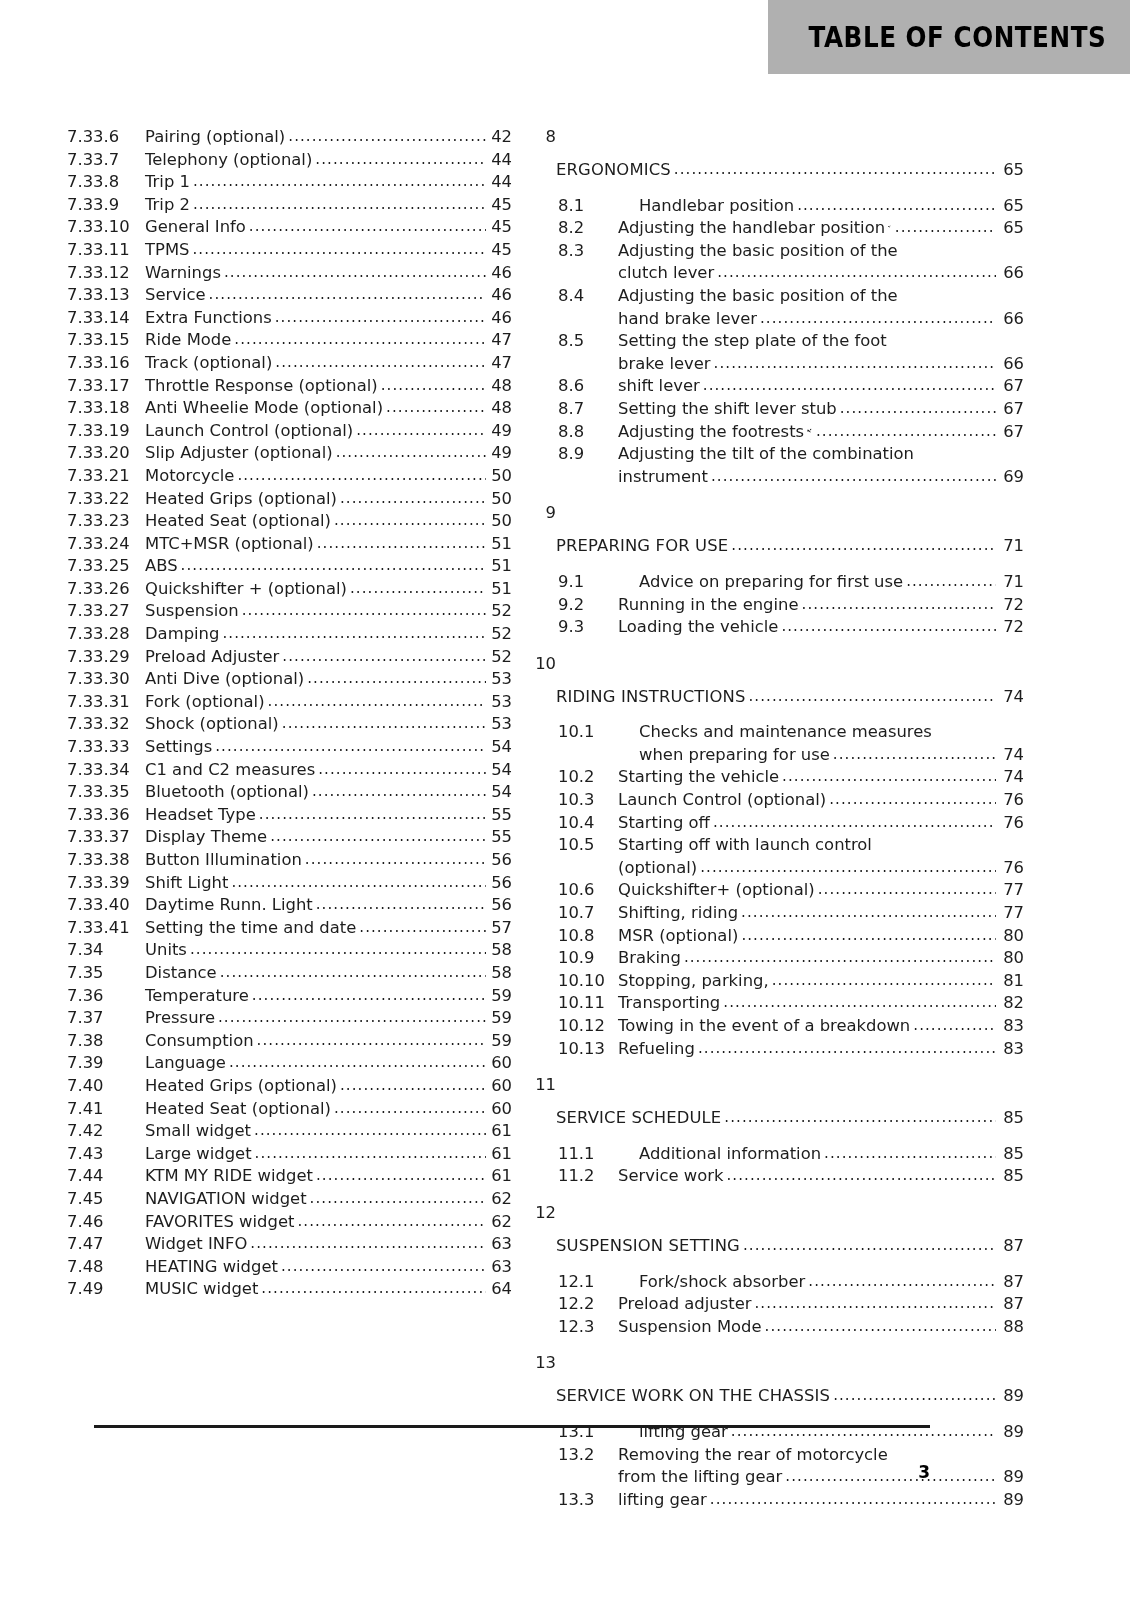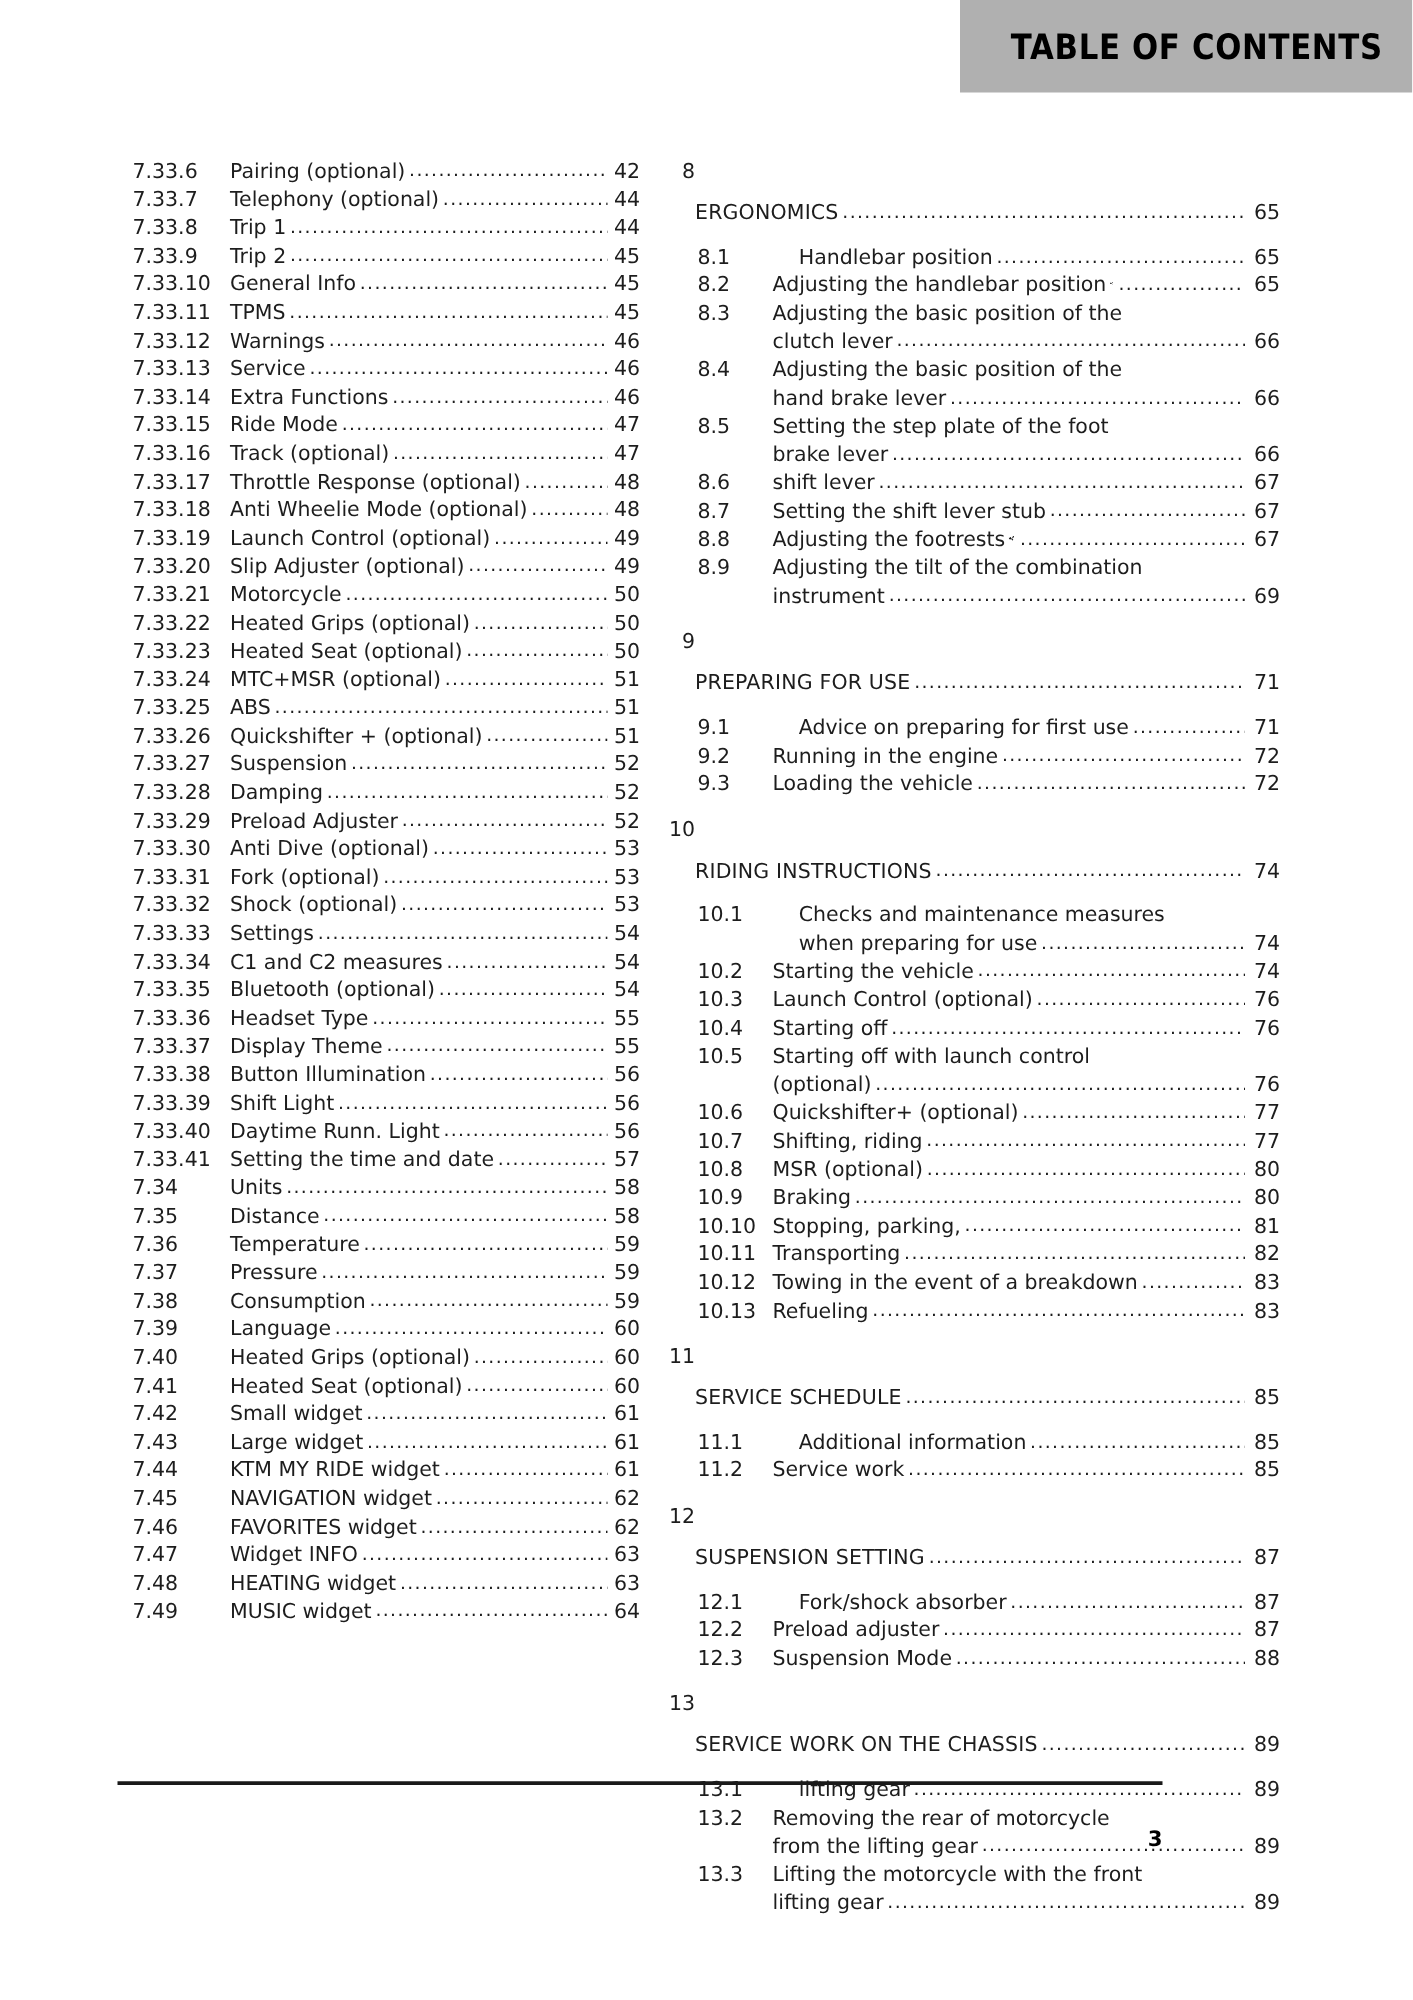--- a/index.html
+++ b/index.html
@@ -52,21 +52,21 @@
     left: 0;
     width: 1130px;
     display: flex;
     align-items: flex-start;
   }
   .toc-col {
     box-sizing: border-box;
   }
   .toc-col.left {
     width: 512px;
-    padding-left: 106px;
+    padding-left: 67px;
   }
   .toc-col.right {
     width: 512px;
     padding-left: 2px;
   }
 
   
   .entry {
     display: flex;
     align-items: flex-start;
@@ -1119,23 +1119,20 @@
               <span class="title-text">from the lifting gear</span>
               <span class="leader">................................................................................................</span>
               <span class="pageno">89</span>
             </div>
           </span>
         </div>
         <div class="entry sub">
           <span class="num">13.3</span>
           <span class="body-cell">
             <div class="title-line">
-              <span class="title-text title-wrap">Lifting the motorcycle with the front</span>
-            </div>
-            <div class="title-line">
               <span class="title-text">lifting gear</span>
               <span class="leader">................................................................................................</span>
               <span class="pageno">89</span>
             </div>
           </span>
         </div>
       </div>
   </div>
 
   <div class="footer-rule"></div>

